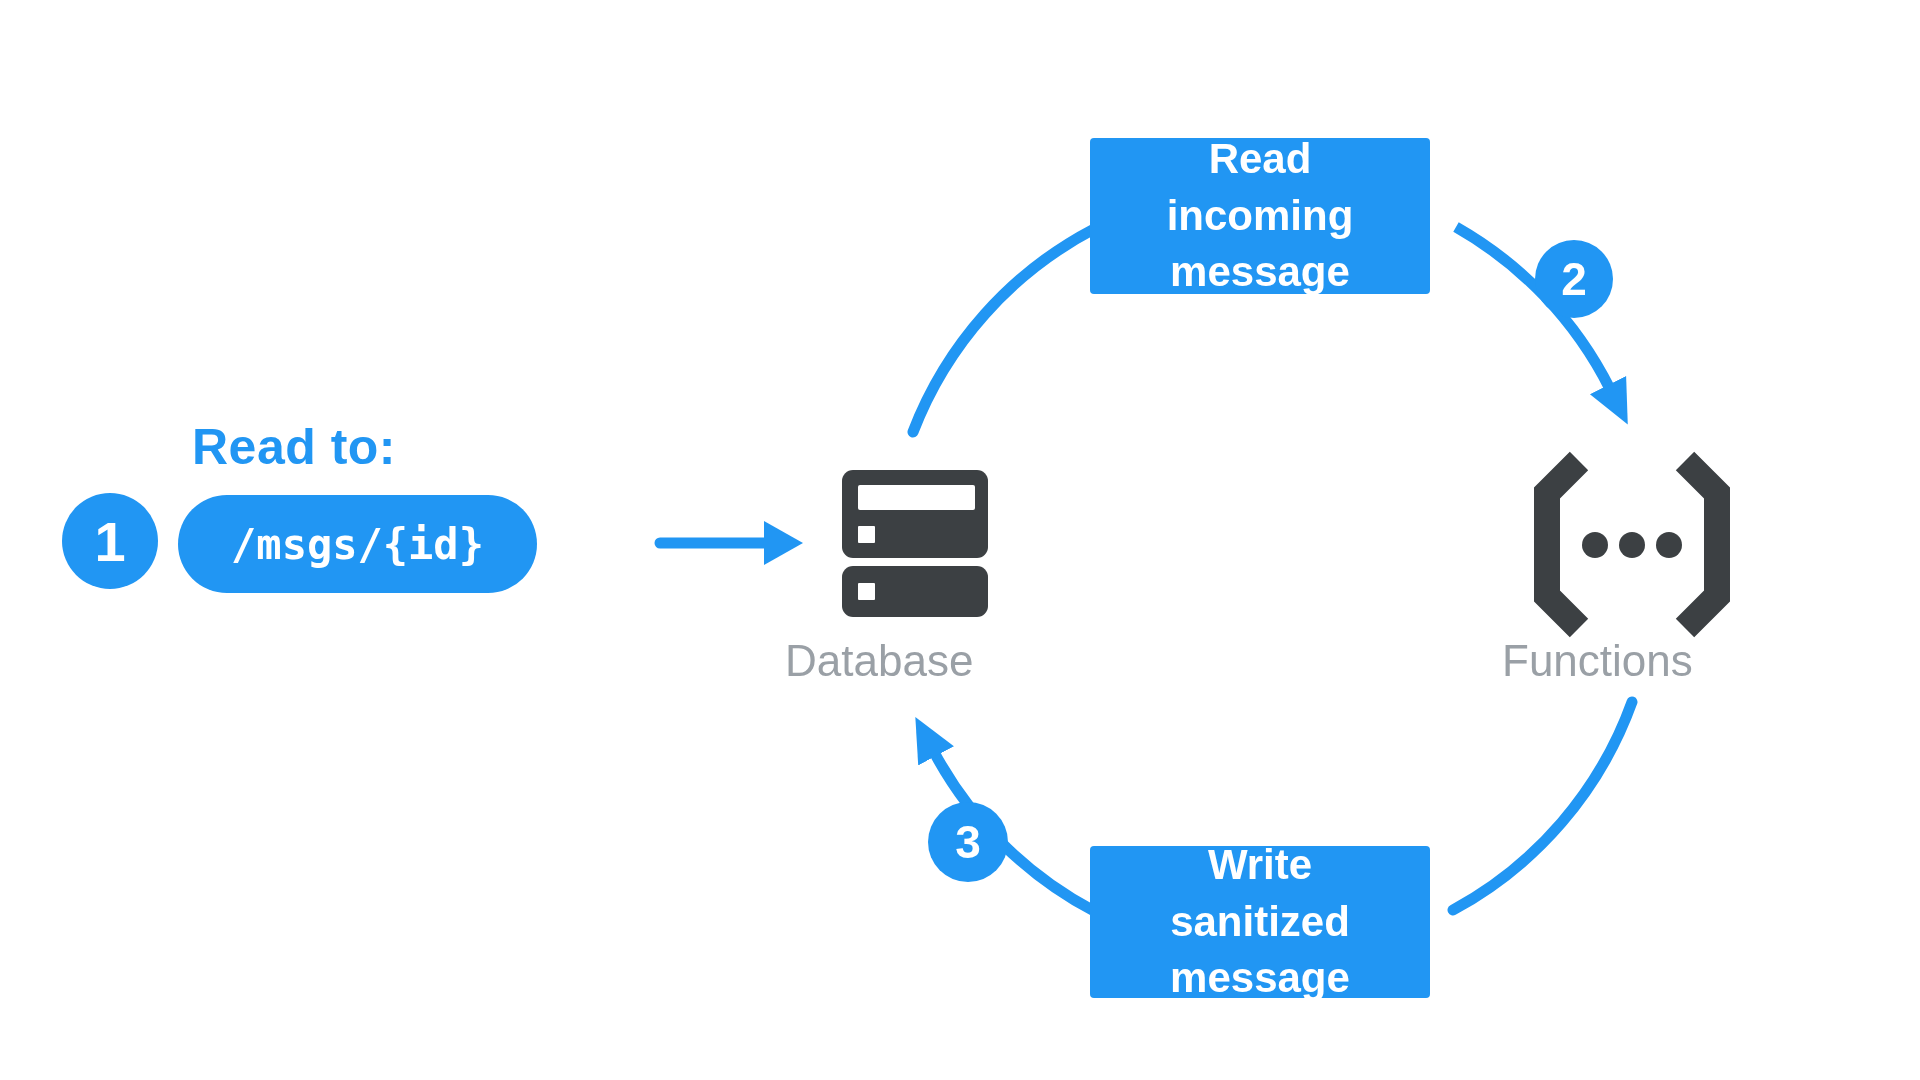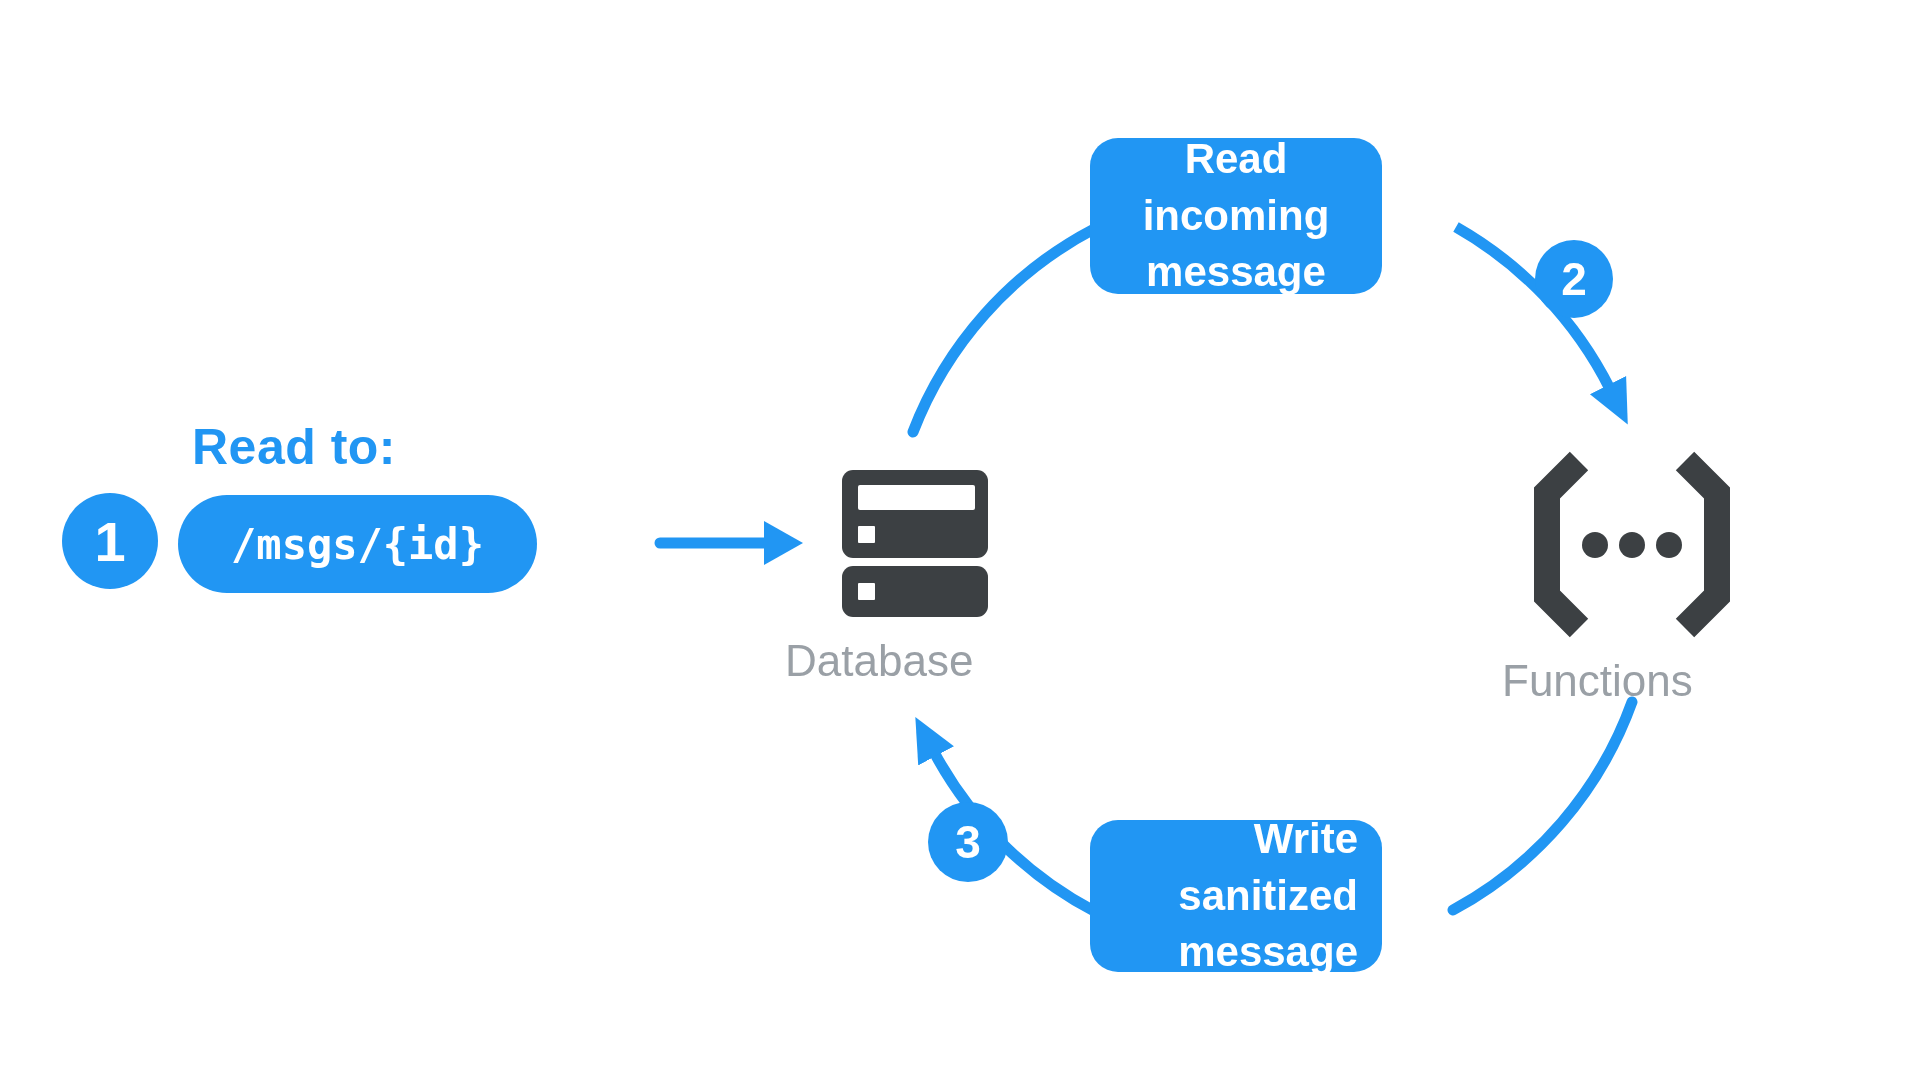--- a/index.html
+++ b/index.html
@@ -53,45 +53,45 @@
     display: flex;
     align-items: center;
     justify-content: center;
     color: var(--white);
     font-family: "DejaVu Sans Mono", monospace;
     font-size: 42px;
     font-weight: 700;
   }
 
   .step-box {
-    width: 292px;
+    width: 340px;
     background: var(--blue);
-    border-radius: 28px;
+    border-radius: 4px;
     display: flex;
     align-items: center;
     justify-content: center;
     text-align: center;
     color: var(--white);
     font-size: 42px;
     font-weight: 700;
     line-height: 1.35;
     padding: 10px 24px;
   }
   .box-top    { left: 1090px; top: 138px; height: 156px; }
-  .box-bottom { left: 1090px; top: 820px; height: 152px; text-align: right; }
+  .box-bottom { left: 1090px; top: 846px; height: 152px; }
 
   .node-label {
     width: 260px;
     text-align: left;
     font-size: 44px;
     font-weight: 400;
     color: var(--gray);
   }
   .database-label  { left: 785px;  top: 636px; }
-  .functions-label { left: 1502px; top: 636px; margin-top: 20px; }
+  .functions-label { left: 1502px; top: 636px; }
 </style>
 </head>
 <body>
 
 <div class="canvas">
 
   <svg class="layer-svg" viewBox="0 0 1920 1080">
     <defs>
       <marker id="arrowhead" viewBox="0 0 10 10" refX="1" refY="5" markerWidth="4" markerHeight="4" orient="auto" markerUnits="strokeWidth">
         <path d="M 0 0.4 L 10 5 L 0 9.6 z" fill="#2196F3"></path>

